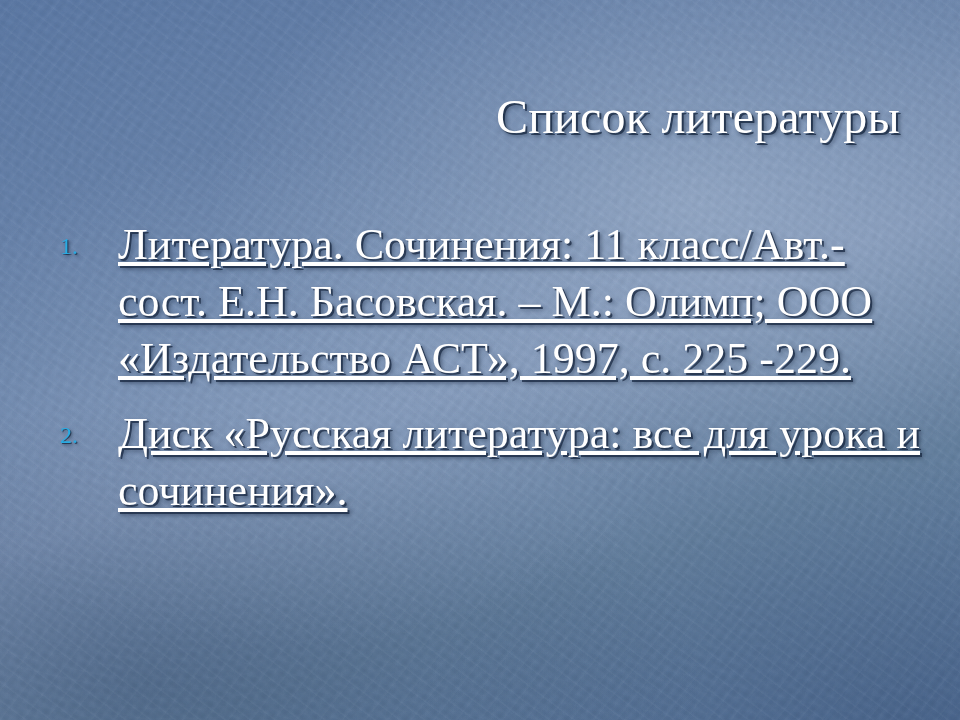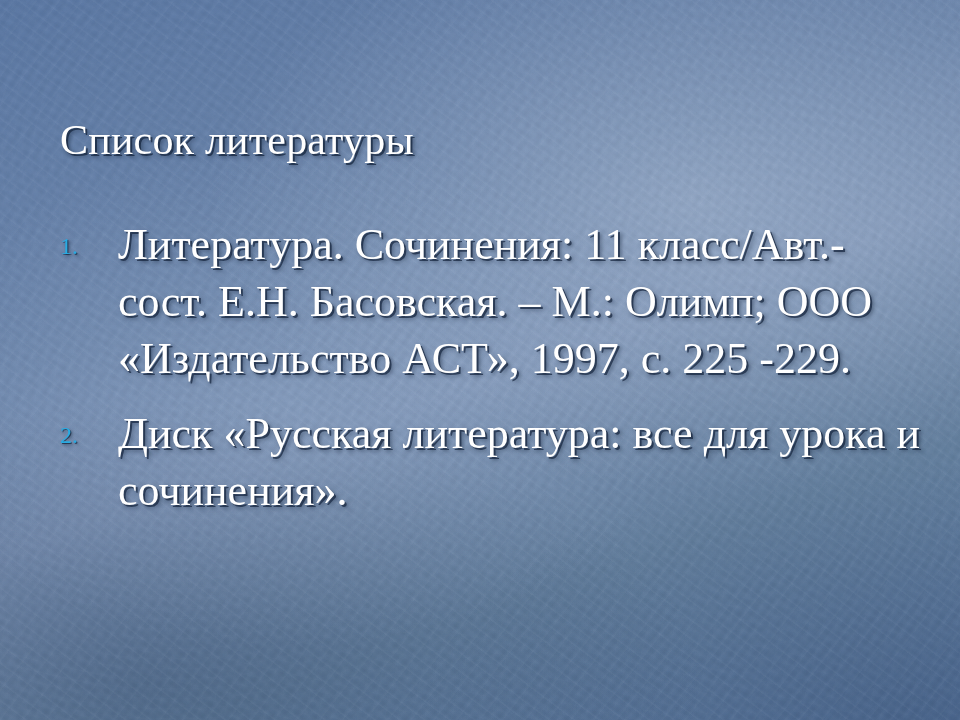--- a/index.html
+++ b/index.html
@@ -59,26 +59,26 @@
     opacity: 0.20;
     background-image:
       repeating-radial-gradient(circle at 18% 22%, rgba(255,255,255,0.05) 0px, rgba(255,255,255,0) 3px, rgba(0,0,0,0.04) 6px, rgba(0,0,0,0) 10px),
       repeating-radial-gradient(circle at 78% 68%, rgba(255,255,255,0.045) 0px, rgba(255,255,255,0) 4px, rgba(0,0,0,0.035) 8px, rgba(0,0,0,0) 13px);
   }
 
   
   #title {
     position: absolute;
     left: 60px;
-    top: 90px;
+    top: 60px;
     width: 840px;
-    text-align: left;
+    text-align: right;
     z-index: 3;
     color: #ffffff;
-    font-size: 42px;
+    font-size: 48px;
     line-height: 1.05;
     font-weight: normal;
     letter-spacing: 0.2px;
     white-space: nowrap;
     text-shadow:
       2px 2px 0 rgba(22,38,62,0.75),
       3px 3px 4px rgba(18,32,54,0.55);
   }
 
   
@@ -114,20 +114,21 @@
 
   .item-text {
     display: block;
     color: #ffffff;
     font-size: 44px;
     line-height: 57px;
     font-weight: normal;
     text-shadow:
       2px 2px 0 rgba(22,38,62,0.72),
       3px 3px 4px rgba(18,32,54,0.5);
+    text-decoration: underline;
   }
 </style>
 </head>
 <body>
 
 <div id="slide">
 
   <h1 id="title">Список литературы</h1>
 
   <div id="content">

